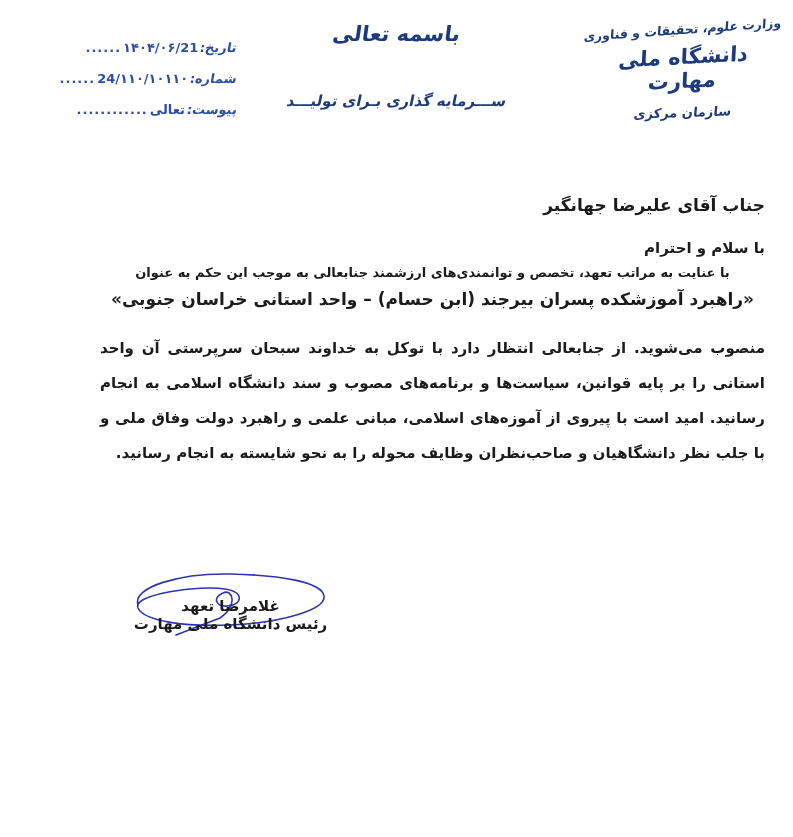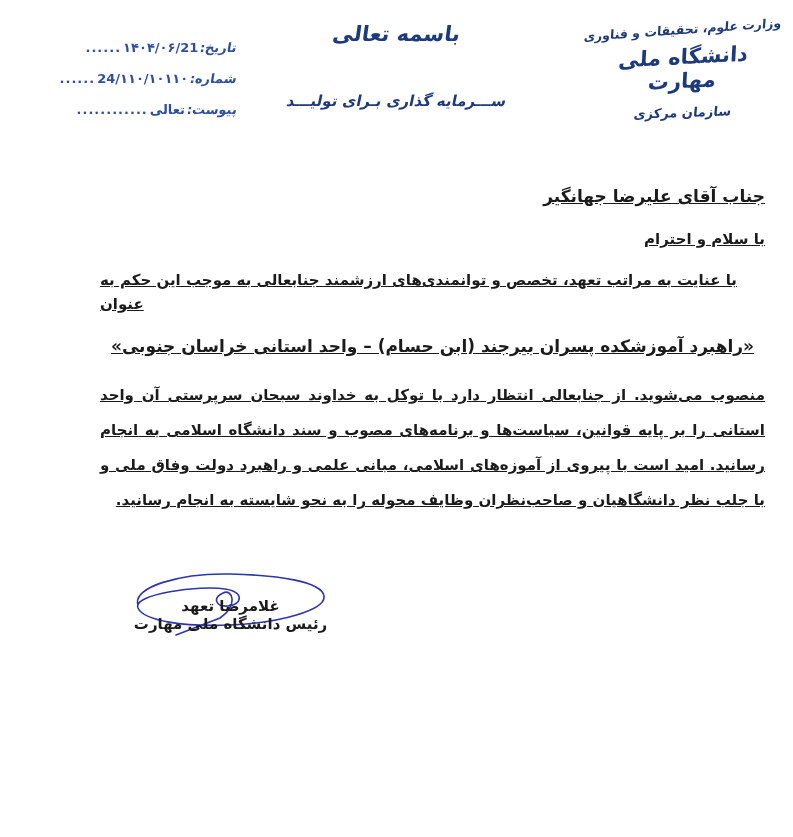--- a/index.html
+++ b/index.html
@@ -41,26 +41,26 @@
   .org-block {
     position: absolute; top: 22px; right: 8px; width: 205px;
     text-align: center; color: #1d3a7a;
   }
   .org-ministry { font-size: 12.5px; font-weight: 700; transform: rotate(-4deg) skewX(-8deg); }
   .org-university { font-size: 21px; font-weight: 800; margin-top: 8px; transform: rotate(-3deg) skewX(-6deg); }
   .org-unit { font-size: 13px; font-weight: 700; margin-top: 12px; transform: rotate(-2deg) skewX(-8deg); }
 
   
   .letter-col {
-    position: absolute; top: 186px; right: 28px; width: 665px;
-    color: #1b1b1b; direction: rtl; text-decoration: underline;
+    position: absolute; top: 195px; right: 28px; width: 665px;
+    color: #1b1b1b; direction: rtl;
   }
   .addressee { font-size: 17px; font-weight: 700; text-align: right; margin-bottom: 24px; }
-  .salutation { font-size: 15px; font-weight: 700; text-align: right; margin-bottom: 20px; }
-  .intro-line { font-size: 15px; font-weight: 700; text-align: left; line-height: 24px; margin-bottom: 20px; }
+  .salutation { font-size: 15px; font-weight: 700; text-align: right; margin-bottom: 4px; }
+  .intro-line { font-size: 13px; font-weight: 700; text-align: center; line-height: 24px; margin-bottom: 4px; }
   .appointment { font-size: 17px; font-weight: 800; text-align: center; margin-bottom: 22px; }
   .body-par { font-size: 15px; font-weight: 700; text-align: justify; line-height: 35px; margin-bottom: 6px; }
   .closing { font-size: 15px; font-weight: 700; text-align: right; line-height: 35px; }
 
   
   .signature-block {
     position: absolute; top: 565px; left: 118px; width: 225px;
     text-align: center; color: #1b1b1b;
   }
   .signature-scribble { position: absolute; top: 0; left: 0; }

